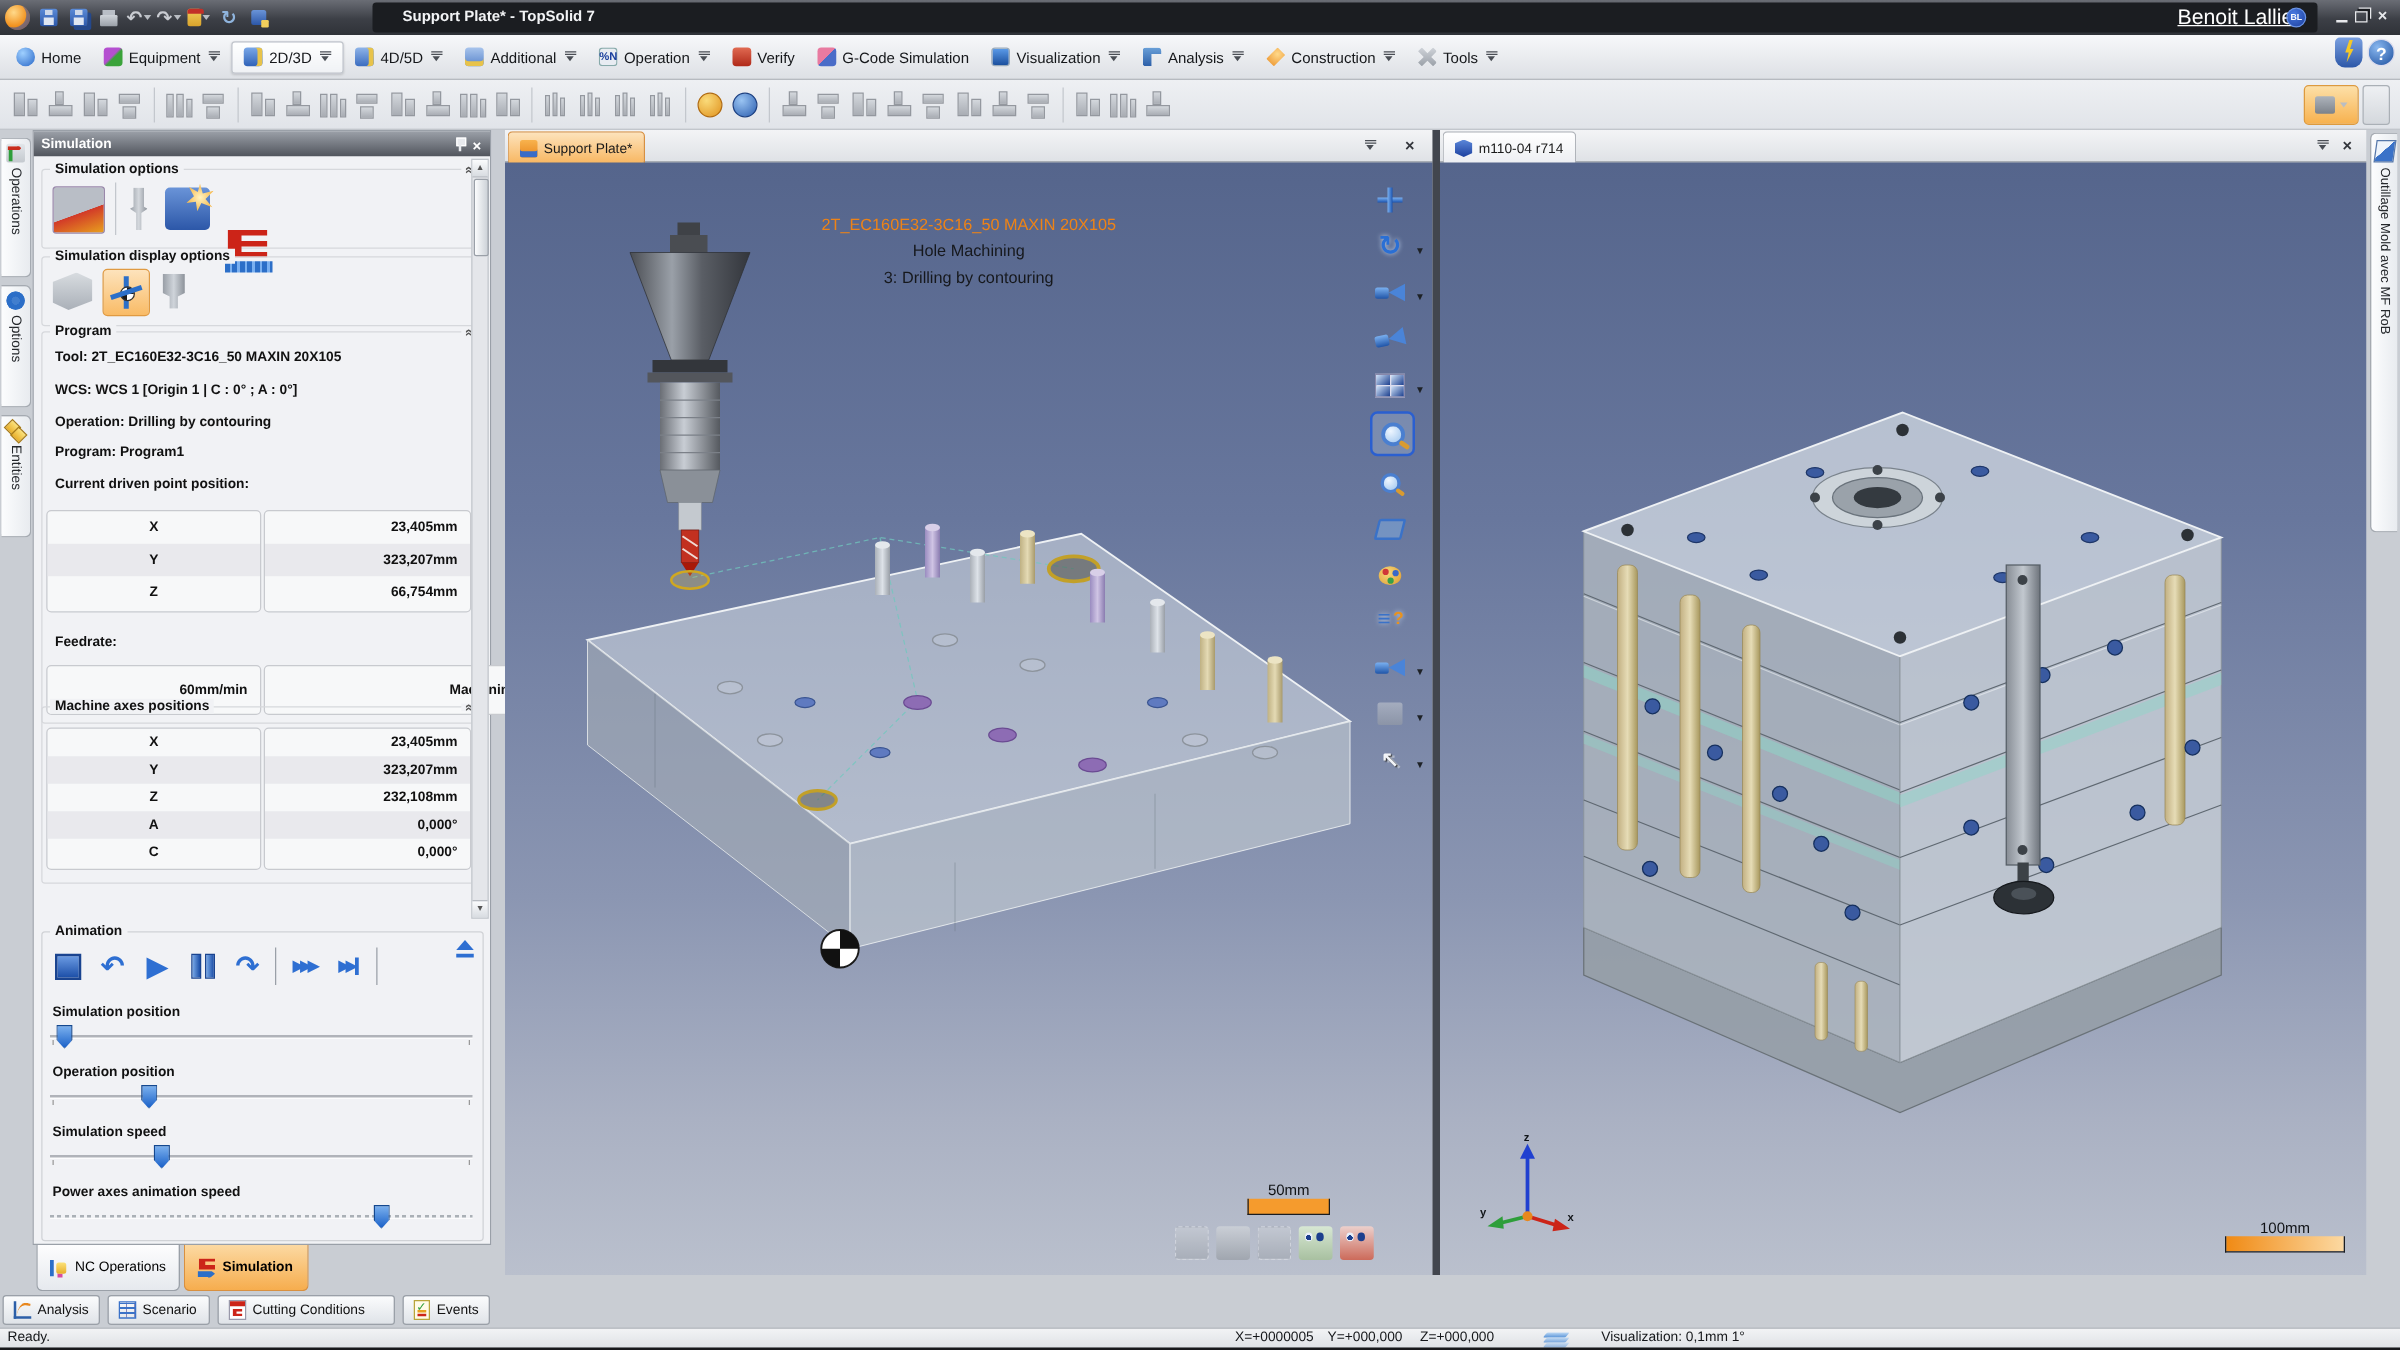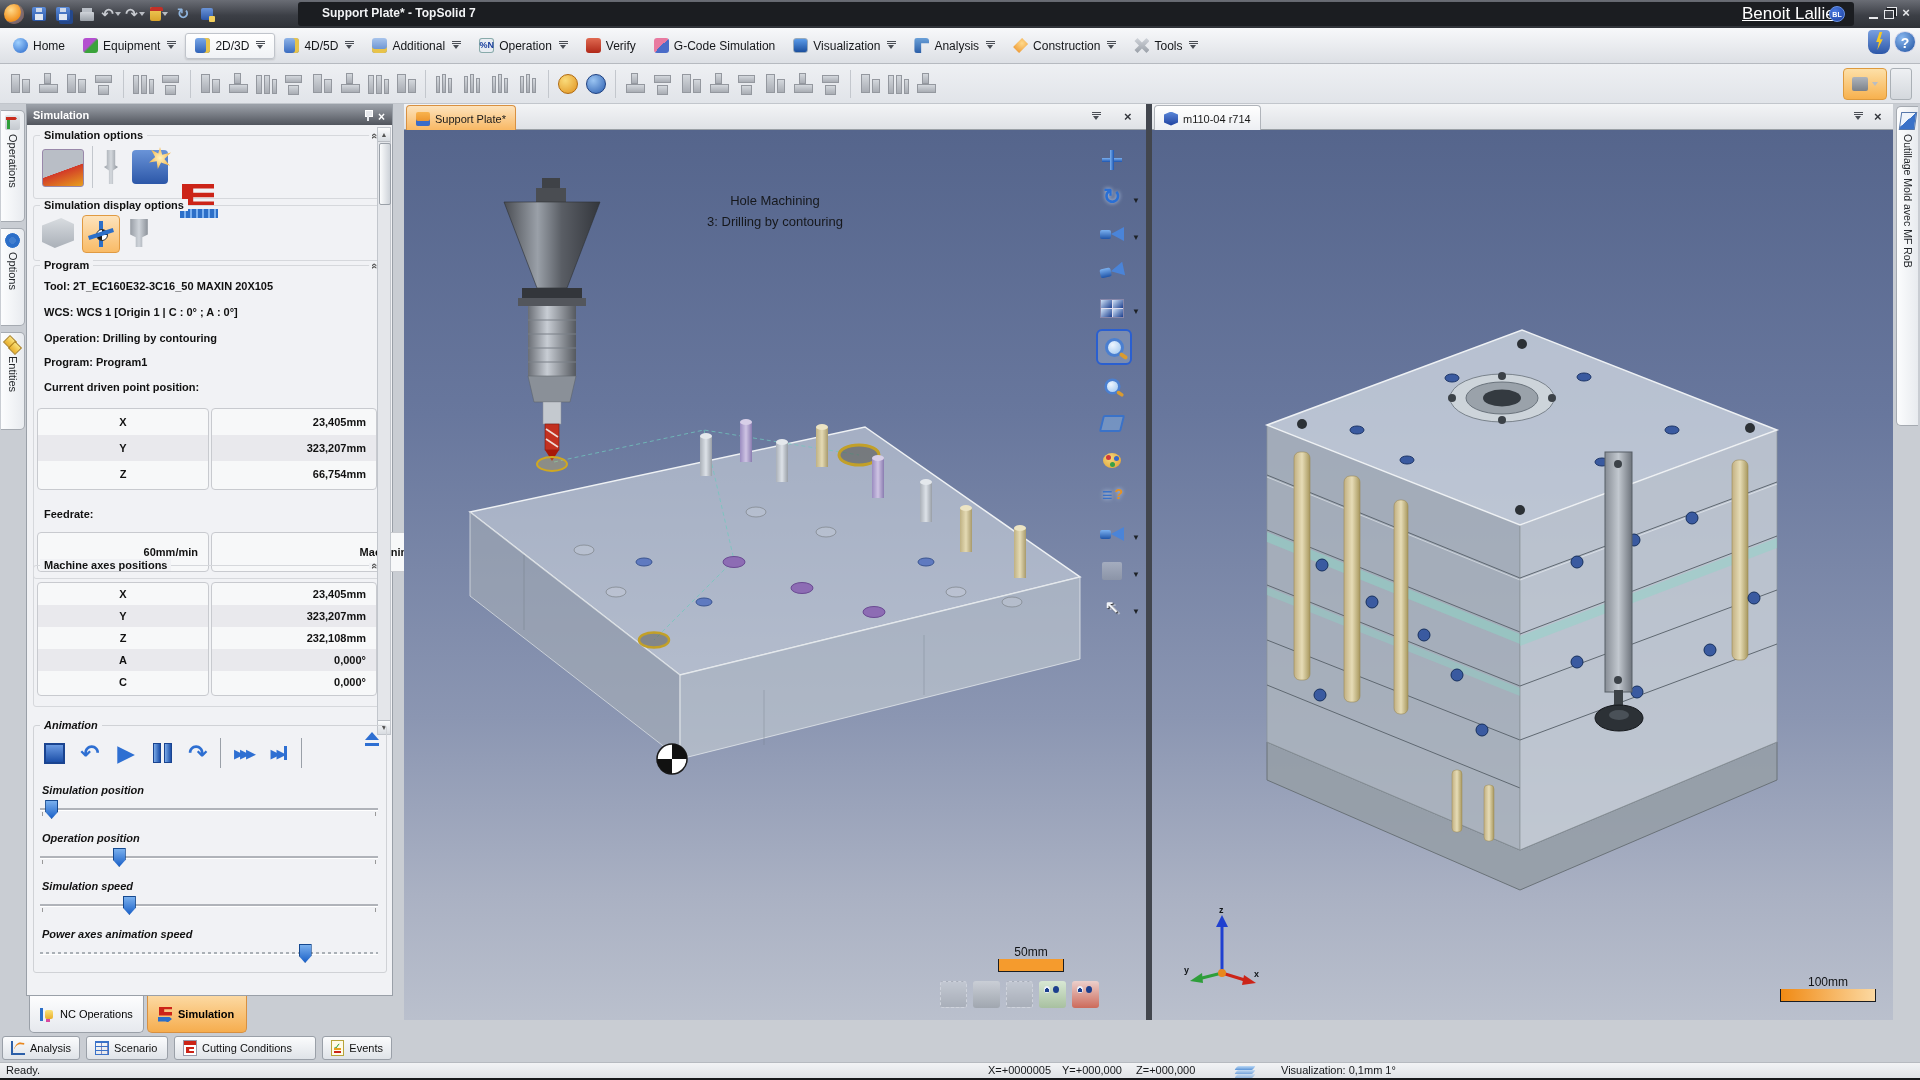--- a/index.html
+++ b/index.html
@@ -551,21 +551,21 @@
         <div class="trow valc" style="height:22px;line-height:22px;">0,000°</div>
       </div>
     </div>
 
     <div class="sbar" style="top:22px;height:608px;">
       <div class="sbtn" style="top:0;">▲</div>
       <div class="sthumb"></div>
       <div class="sbtn" style="bottom:0;border-top:1px solid #b8bcc2;border-bottom:none;">▼</div>
     </div>
 
-    <div class="grp" style="left:6px;top:620px;width:352px;height:246px;border-color:#d0d2d6;font-style:italic;">
+    <div class="grp" style="left:6px;top:640px;width:352px;height:246px;border-color:#d0d2d6;">
       <span class="gt">Animation</span>
       <div style="position:absolute;left:2px;top:10px;display:flex;align-items:center;">
         <div class="abtn">
             <span class="stopsq"></span>
           </div>
         <div class="abtn">↶</div>
         <div class="abtn">▶</div>
         <div class="abtn pp"></div>
         <div class="abtn">↷</div>
         <div class="vline" style="position:static;width:1px;height:30px;background:#9aa0a8;margin:0 4px;"></div>
@@ -618,20 +618,21 @@
 
   <div class="vptabbar" style="left:404px;top:104px;width:742px;">
     <div class="vptab orange">
       <span class="docico"></span>
       <span>Support Plate*</span>
     </div>
     <span class="vpfilter dd" style="left:686px;"></span>
     <span class="vpclose" style="left:720px;">×</span>
   </div>
   <div class="canvas" style="left:404px;top:130px;width:742px;height:890px;">
+    <div class="ovl orange" style="top:42px;">2T_EC160E32-3C16_50 MAXIN 20X105</div>
     <div class="ovl" style="top:63px;">Hole Machining</div>
     <div class="ovl" style="top:84px;">3: Drilling by contouring</div>
 
     <svg width="742" height="890" viewBox="0 0 742 890">
       <defs>
         <linearGradient id="tg" x1="0" y1="0" x2="1" y2="0">
           <stop offset="0" stop-color="#4a4d53"></stop>
             <stop offset="0.35" stop-color="#9aa0a8"></stop>
             <stop offset="0.6" stop-color="#5a5e65"></stop>
             <stop offset="1" stop-color="#33363c"></stop>

